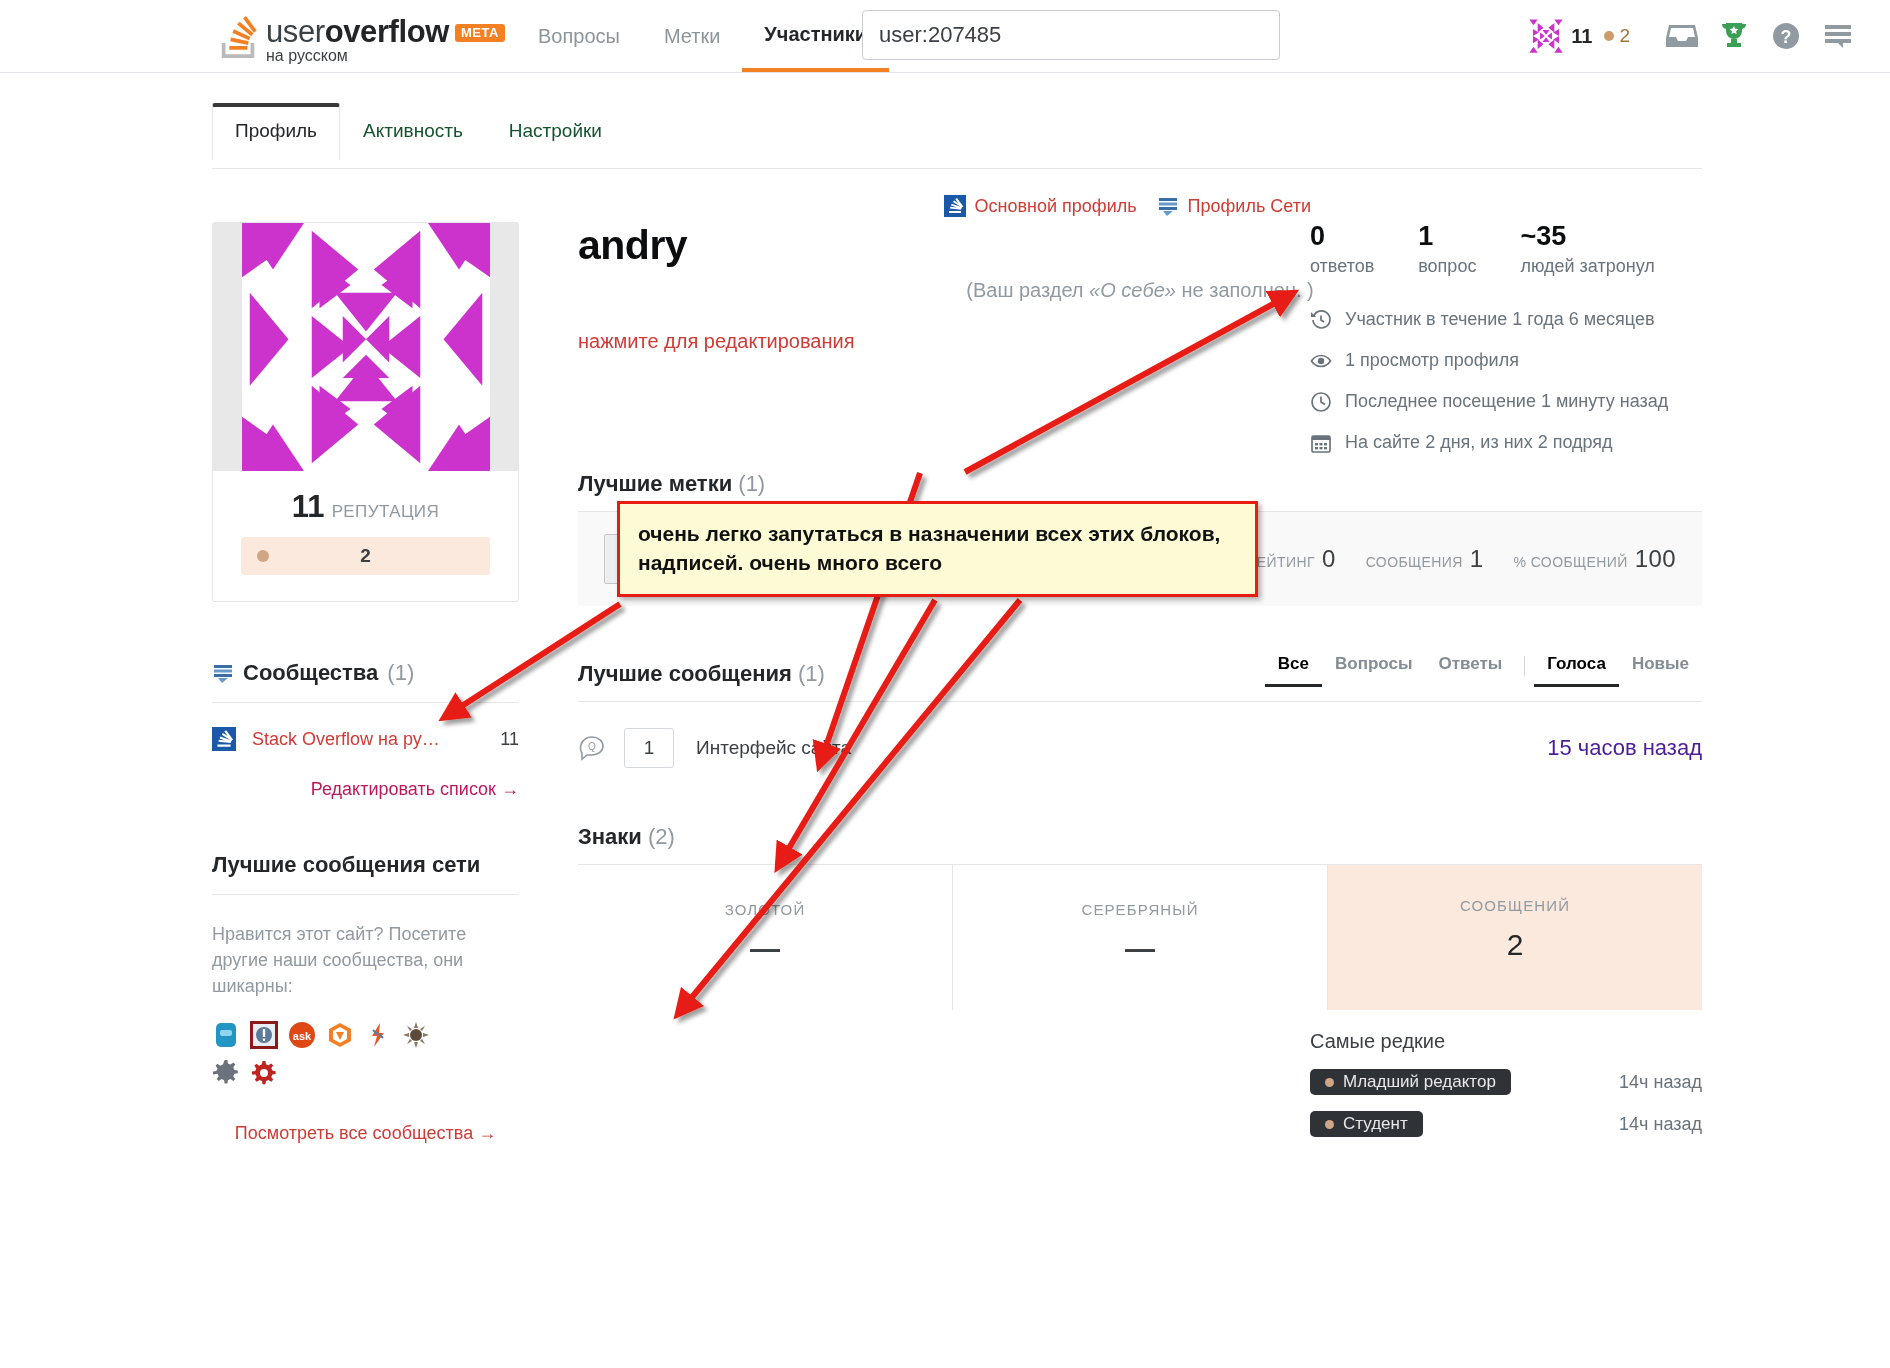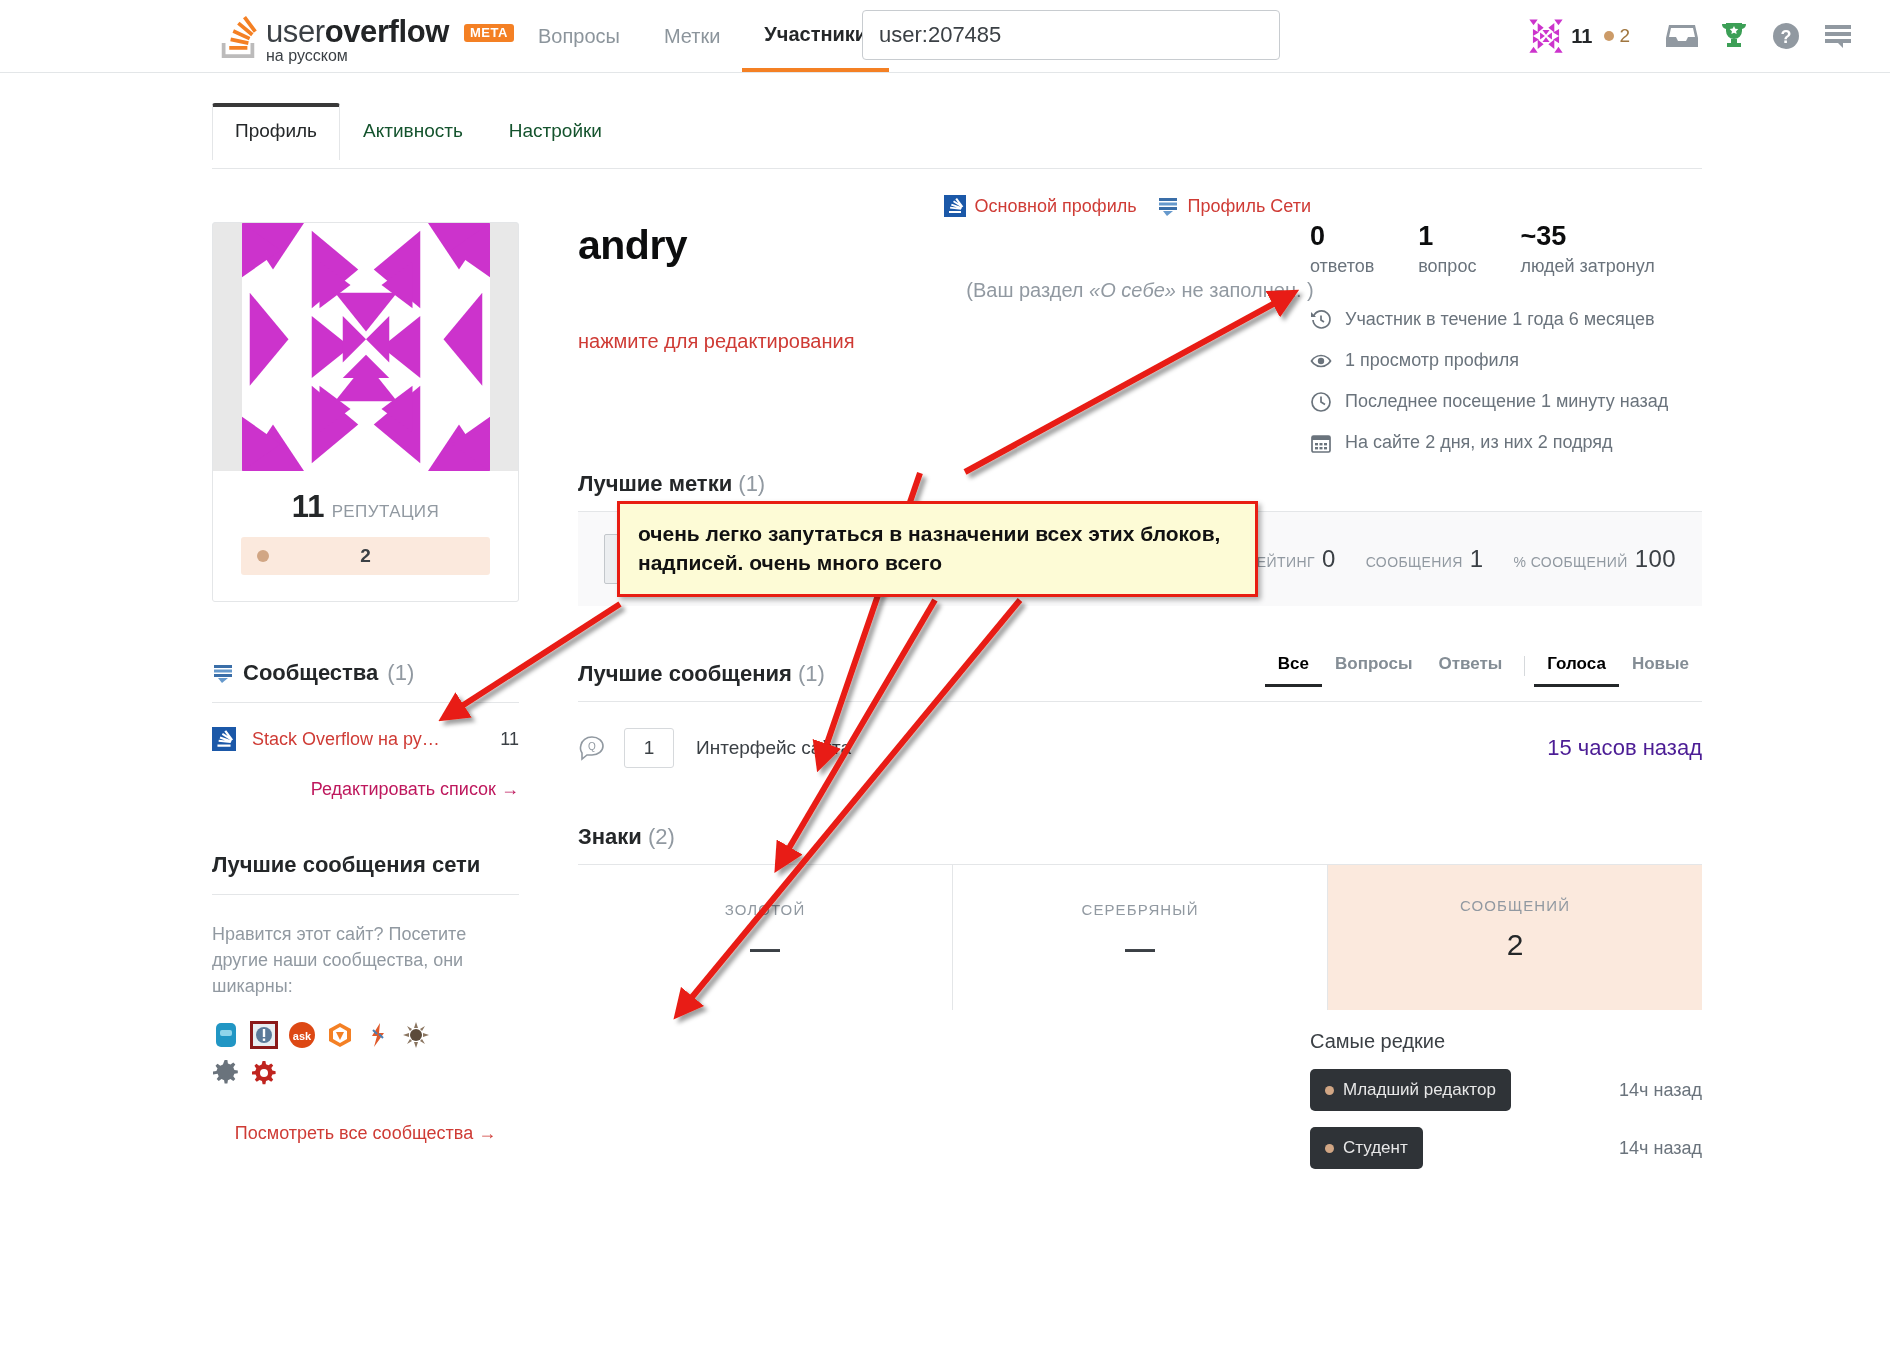--- a/index.html
+++ b/index.html
@@ -31,21 +31,21 @@
     display: flex; align-items: flex-start;
   }
   .logo-icon { width: 40px; height: 48px; margin-right: 8px; flex: none; }
   .logo-text { line-height: 1; padding-top: 4px; }
   .logo-line1 { font-size: 31px; color: #3b4045; letter-spacing: -0.4px; white-space: nowrap;}
   .logo-line1 .thin { font-weight: 300; }
   .logo-line1 .bold { font-weight: 700; color: #222426; }
   .meta-chip {
     display: inline-block; background: #f48024; color: #fff;
     font-size: 13px; font-weight: 700; letter-spacing: 0.5px;
-    padding: 2px 6px 3px; border-radius: 3px; vertical-align: 5px; margin-left: 15px;
+    padding: 2px 6px 3px; border-radius: 3px; vertical-align: 5px; margin-left: 6px;
   }
   .logo-line2 { font-size: 16px; color: #3b4045; margin-top: 1px; font-weight: 400;}
   .nav { position: absolute; left: 516px; top: 0; height: 72px; display: flex; align-items: stretch;}
   .nav a {
     display: flex; align-items: center; padding: 0 22px;
     font-size: 20px; color: #8c959c; text-decoration: none;
   }
   .nav a.active { color: #242729; font-weight: 600; border-bottom: 4px solid #f48024; }
   .searchbox {
     position: absolute; left: 862px; top: 10px;
@@ -200,21 +200,21 @@
   .badge-col:last-child { border-right: none; }
   .badge-col.bronze { background: #fbe9dd; border-right: none; padding-top: 32px; }
   .badge-cap { font-size: 15px; color: #9199a1; letter-spacing: 1.1px; }
   .badge-val { font-size: 30px; color: #242729; margin-top: 14px; font-weight: 400;}
   .badge-dash { font-size: 30px; color: #3b4045; margin-top: 14px; font-weight: 700;}
   .rare-wrap { position: absolute; right: 0; width: 392px; margin-top: 20px; }
   .rare-title { font-size: 20px; color: #3b4045; }
   .rare-row { display: flex; align-items: center; justify-content: space-between; margin-top: 16px; }
   .rare-badge {
     background: #2f3337; color: #e8e8e8; border-radius: 5px;
-    font-size: 17px; padding: 11px 15px; display: inline-flex; align-items: center; gap: 9px;
+    font-size: 17px; padding: 3px 15px; display: inline-flex; align-items: center; gap: 9px;
   }
   .rare-badge .d { width: 9px; height: 9px; border-radius: 50%; background: #d1a684; }
   .rare-time { font-size: 18px; color: #6a737c; }
 
   
   .callout {
     position: absolute; left: 617px; top: 501px;
     width: 641px; min-height: 88px;
     background: #fdfbd6; border: 3px solid #e81d12;
     box-shadow: 3px 3px 5px rgba(0,0,0,0.30);

